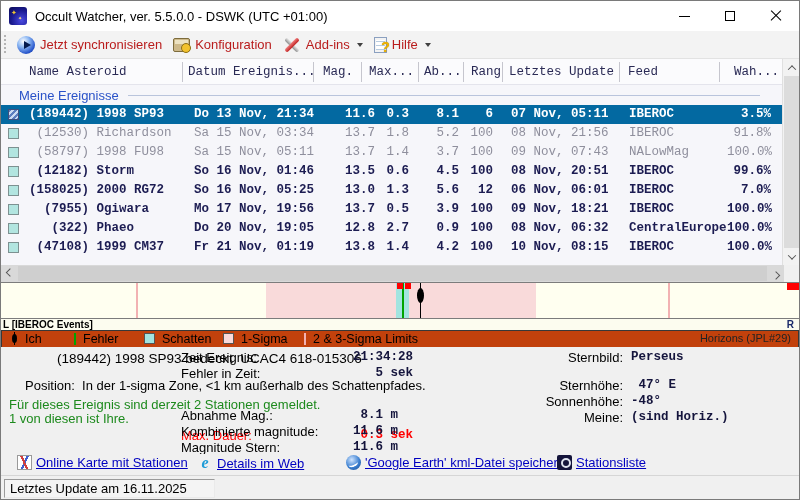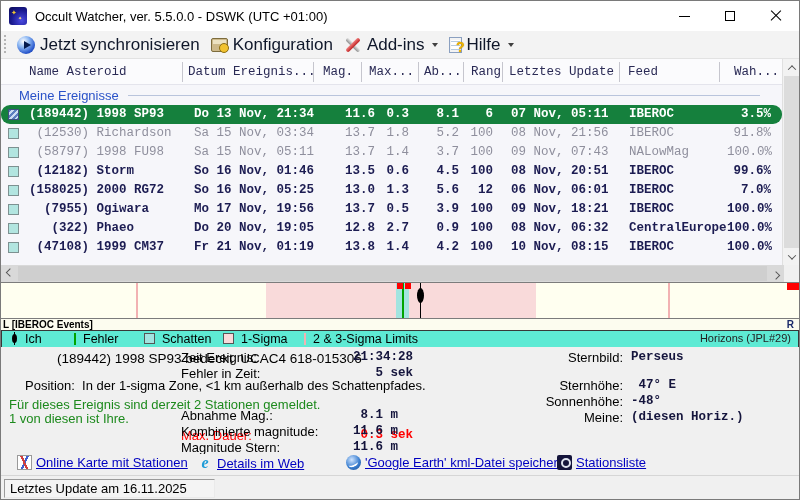--- a/index.html
+++ b/index.html
@@ -20,21 +20,21 @@
   .glyph-max { width:10px; height:10px; border:1px solid #000; }
   .glyph-close { width:12px; height:12px; position:relative; }
   .glyph-close::before,.glyph-close::after { content:""; position:absolute; top:5px; left:-1px; width:14px; height:1.2px; background:#000; }
   .glyph-close::before { transform:rotate(45deg); }
   .glyph-close::after { transform:rotate(-45deg); }
 
   
   .toolbar { position:absolute; top:30px; left:0; right:0; height:28px; background:#f3f3f3; border-bottom:1px solid #e2e2e2; display:flex; align-items:center; }
   .gripper { width:3px; height:20px; margin:0 6px 0 3px;
     background-image:repeating-linear-gradient(to bottom,#b4b4b4 0 2px, transparent 2px 4px); background-size:2px 100%; background-repeat:no-repeat; }
-  .tool-btn { display:flex; align-items:center; gap:5px; padding:0 7px 0 4px; height:24px; font-size:17px; color:#0f172a; }
+  .tool-btn { display:flex; align-items:center; gap:5px; padding:0 7px 0 4px; height:24px; font-size:13px; color:#b91c1c; }
   .icon-sync { width:18px; height:18px; border-radius:50%;
     background:radial-gradient(circle at 35% 30%, #ffffff 0%, #8ab6f2 35%, #2a58cc 70%, #0a2a90 100%);
     display:flex; align-items:center; justify-content:center; }
   .icon-sync .play { width:0; height:0; border-left:7px solid #041a4e; border-top:4.5px solid transparent; border-bottom:4.5px solid transparent; margin-left:2px; }
   .icon-config { width:17px; height:14px; background:#cdb98a; border:1px solid #7d6c3c; border-radius:2px; position:relative; }
   .icon-config::before { content:""; position:absolute; top:1px; left:1px; right:1px; height:4px; background:#ece2c2; }
   .icon-config::after { content:""; position:absolute; right:-2px; bottom:-2px; width:8px; height:8px; border-radius:50%; background:#f2c22e; border:1px solid #8d6f14; }
   .icon-addins { width:18px; height:16px; position:relative; }
   .icon-addins::before { content:""; position:absolute; top:6px; left:0; width:18px; height:4px; border-radius:2px;
     background:linear-gradient(#f4f4f4,#8c8c8c); transform:rotate(45deg); }
@@ -51,21 +51,21 @@
   .hcell { position:absolute; top:0; height:26px; line-height:26px; font-size:12.5px; color:#2a2a55; white-space:pre; }
   .h0{left:28px}.h1{left:187px}.h2{left:322px}.h3{left:368px}.h4{left:423px}.h5{left:470px}.h6{left:508px}.h7{left:627px}.h8{left:733px}
   .hsep { position:absolute; top:3px; width:1px; height:20px; background:#c6c6ce; }
   .s0{left:181px}.s1{left:312px}.s2{left:360px}.s3{left:417px}.s4{left:462px}.s5{left:501px}.s6{left:618px}.s7{left:718px}
   .group-row { position:absolute; top:26px; left:0; right:17px; height:20px; display:flex; align-items:center; font-family:"Liberation Sans",sans-serif; }
   .group-label { margin-left:18px; font-size:13px; color:#2a52c8; }
   .group-line { flex:1; height:1px; background:#b9c4dc; margin:0 22px 0 9px; }
   .rows { position:absolute; top:46px; left:0; right:17px; }
   .row { display:flex; height:19px; line-height:19px; font-size:12.5px; font-weight:bold; color:#1c1c52; }
   .row.dim { color:#8f8f9d; font-weight:normal; }
-  .row.sel { background:#15803d; color:#ffffff;border-radius:9px; }
+  .row.sel { background:#0369a1; color:#ffffff; }
   .cell { white-space:pre; overflow:visible; }
   .c-icon { width:24px; display:flex; align-items:center; justify-content:center; }
   .row-icon { width:11px; height:11px; border:1px solid #7d9191; background:#b2e5e0; }
   .row-icon.hatched { border-color:#3e4f7d; background:repeating-linear-gradient(135deg,#5c7ec0 0 2px,#ccdbf2 2px 4px); }
   .c-name { width:157px; padding-left:4px; }
   .c-datum { width:135px; padding-left:12px; }
   .c-mag  { width:62px;  text-align:right; padding-right:4px; }
   .c-max  { width:32px;  text-align:right; padding-right:2px; }
   .c-ab   { width:52px;  text-align:right; padding-right:4px; }
   .c-rang { width:32px;  text-align:right; padding-right:2px; }
@@ -99,21 +99,21 @@
   .ich-line { position:absolute; top:0; bottom:0; left:419px; width:1px; background:#000; }
   .ich-blob { position:absolute; top:5px; left:416px; width:7px; height:15px; border-radius:50%; background:#000; }
   .red-mark { position:absolute; top:0; height:6px; background:#ff0000; }
   .rm1 { left:396px; width:6px; } .rm2 { left:404px; width:6px; } .rm3 { left:786px; width:12px; height:7px; }
 
   .tl-labels { position:absolute; top:318px; left:0; right:0; height:11px; background:#fcfcef; font-size:10px; font-weight:bold; }
   .tl-left { position:absolute; left:2px; top:0; color:#000; }
   .tl-right { position:absolute; right:5px; top:0; color:#1a2a6a; }
 
   
-  .legend { position:absolute; top:329px; left:0; right:0; height:26px; background:#5eead4; border:1px solid #383838; font-size:12.5px; color:#000; }
+  .legend { position:absolute; top:329px; left:0; right:0; height:26px; background:#c2410c; border:1px solid #383838; font-size:12.5px; color:#000; }
   .lg-item { position:absolute; top:0; height:15px; display:flex; align-items:center; gap:7px; }
   .lg-ich{left:9px}.lg-zentrum{left:72px}.lg-schatten{left:142px}.lg-sigma1{left:221px}.lg-sigma23{left:302px}
   .lg-ich-marker { position:relative; width:7px; height:13px; }
   .lg-ich-marker::before { content:""; position:absolute; left:3px; top:0; width:1px; height:13px; background:#000; }
   .lg-ich-marker::after { content:""; position:absolute; left:1px; top:2px; width:5px; height:9px; border-radius:50%; background:#000; }
   .lg-zline { width:2px; height:12px; background:#00a400; }
   .lg-box { width:11px; height:11px; border:1px solid #555; }
   .lg-box.shadow { background:#a2e4e0; }
   .lg-box.sigma { background:#f9dada; }
   .lg-sline { width:2px; height:12px; background:#f2b2b2; }
@@ -413,21 +413,21 @@
     <span class="dlabel dy5">Magnitude Stern:</span>
     <span class="dvalue dy5">11.6 m</span>
 
     <span class="rlabel ry0">Sternbild:</span>
     <span class="rvalue ry0">Perseus</span>
     <span class="rlabel ry1">Sternhöhe:</span>
     <span class="rvalue ry1"> 47° E</span>
     <span class="rlabel ry2">Sonnenhöhe:</span>
     <span class="rvalue ry2">-48°</span>
     <span class="rlabel ry3">Meine:</span>
-    <span class="rvalue ry3">(diesen Horiz.)</span>
+    <span class="rvalue ry3">(sind Horiz.)</span>
   </div>
 
   <div class="links">
     <span class="link-item lk-map">
       <span class="icon-map"></span>
       <span class="link-text">Online Karte mit Stationen</span>
     </span>
     <span class="link-item lk-web">
       <span class="icon-ie">e</span>
       <span class="link-text">Details im Web</span>

